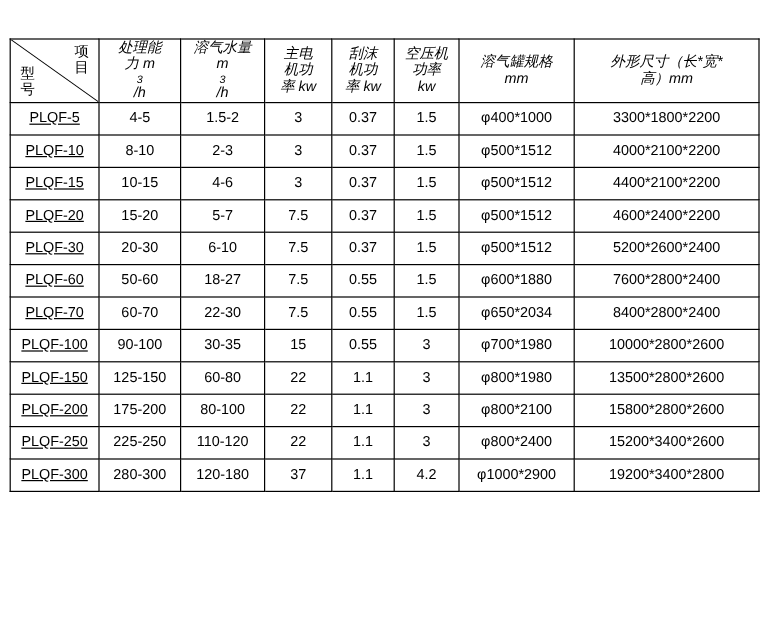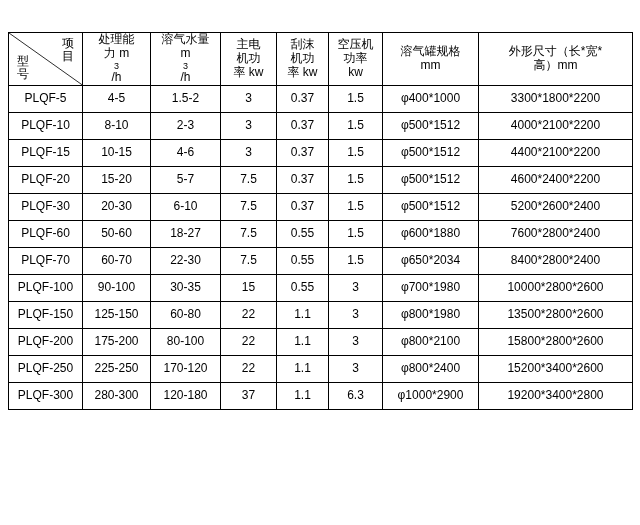--- a/index.html
+++ b/index.html
@@ -79,32 +79,34 @@
     position: absolute;
     left: 6px;
     bottom: 4px;
     font-size: 12px;
     line-height: 13px;
     text-align: center;
     width: 16px;
   }
   .h-lines {
     display: block;
+    font-style: italic;
   }
   .h-lines span {
     display: block;
   }
   .sup {
     font-size: 9px;
     vertical-align: super;
   }
   td.model {
     text-align: left;
     padding-left: 8px;
     font-size: 12px;
+    text-decoration: underline;
   }
   
   col.c0 { width: 74px; }
   col.c1 { width: 68px; }
   col.c2 { width: 70px; }
   col.c3 { width: 56px; }
   col.c4 { width: 52px; }
   col.c5 { width: 54px; }
   col.c6 { width: 96px; }
   col.c7 { width: 154px; }
@@ -286,34 +288,34 @@
             <td>80-100</td>
             <td>22</td>
             <td>1.1</td>
             <td>3</td>
             <td>φ800*2100</td>
             <td>15800*2800*2600</td>
           </tr>
           <tr>
             <td class="model">PLQF-250</td>
             <td>225-250</td>
-            <td>170-120</td>
+            <td>110-120</td>
             <td>22</td>
             <td>1.1</td>
             <td>3</td>
             <td>φ800*2400</td>
             <td>15200*3400*2600</td>
           </tr>
           <tr>
             <td class="model">PLQF-300</td>
             <td>280-300</td>
             <td>120-180</td>
             <td>37</td>
             <td>1.1</td>
-            <td>6.3</td>
+            <td>4.2</td>
             <td>φ1000*2900</td>
             <td>19200*3400*2800</td>
           </tr>
         </tbody>
     </table>
   </div>
 
 </div>
 
 </body></html>

